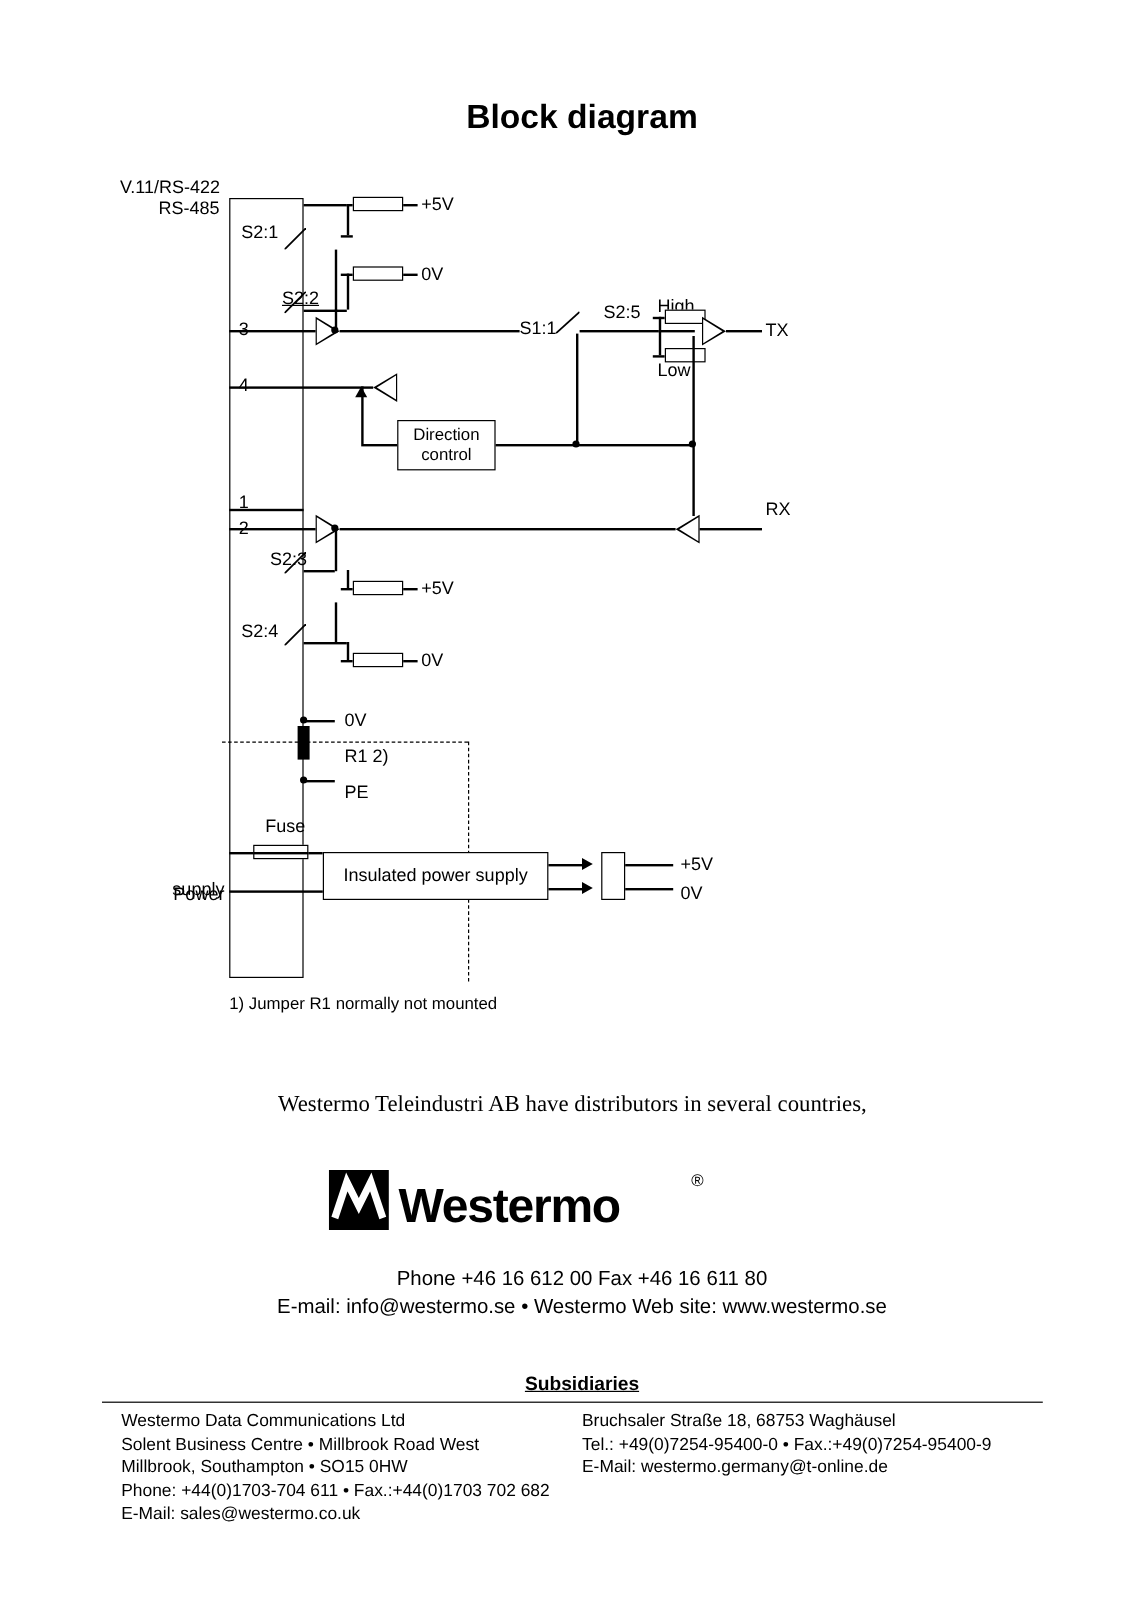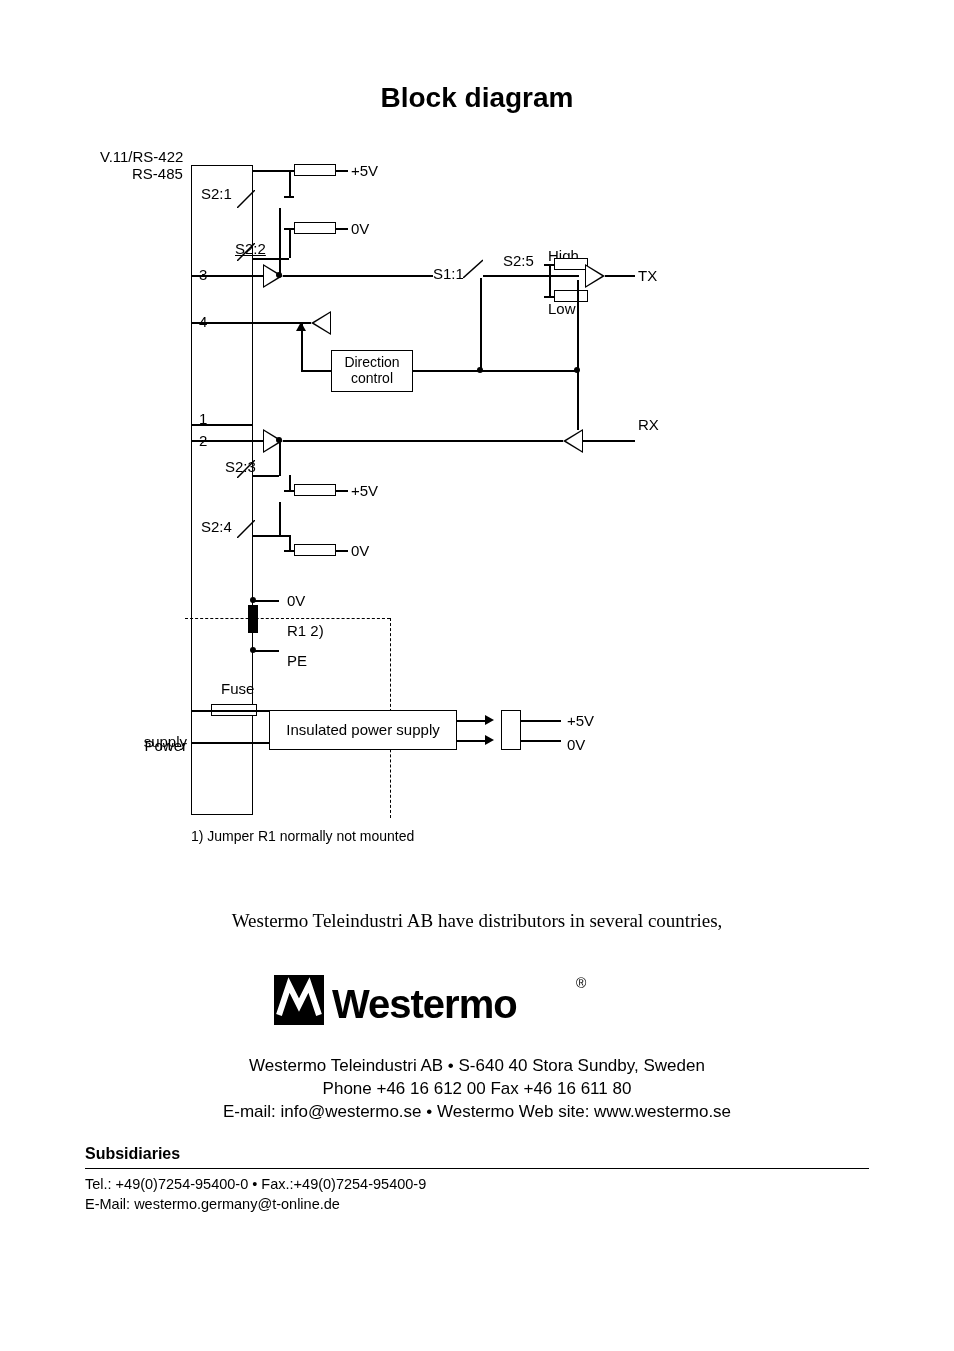--- a/index.html
+++ b/index.html
@@ -1,31 +1,31 @@
 <!DOCTYPE html>
 <html><head>
   <meta charset="utf-8">
   <style>
     * { margin: 0; padding: 0; box-sizing: border-box; }
     body { font-family: "Times New Roman", serif; background: #fff; width: 954px; height: 1351px; position: relative; }
-    .sans { font-family: Arial, Helvetica, sans-serif; }
+    .sans { font-family: Arial, Helvetica, sans-serif; padding-left: 16px; }
     .title { font-size: 28px; font-weight: bold; text-align: center; margin-top: 82px; }
     .diagram-area { position: absolute; left: 85px; top: 140px; width: 784px; height: 720px; }
     .block { position: absolute; border: 1.5px solid #000; background: #fff; }
     .label { position: absolute; font-size: 15px; }
     .line { position: absolute; background: #000; }
     .hline { height: 1.5px; }
     .vline { width: 1.5px; }
     .note { font-size: 14px; }
     .distrib { position: absolute; left: 0; width: 954px; text-align: center; font-size: 19px; top: 910px; }
     .logo-wrap { position: absolute; left: 0; width: 868px; text-align: center; top: 970px; }
     .logo { display: inline-block; }
     .logo svg { height: 60px; }
     .company-info { position: absolute; left: 0; width: 954px; text-align: center; top: 1055px; font-size: 17px; line-height: 1.35; }
-    .subs-title { position: absolute; left: 85px; width: 784px; font-weight: bold; font-size: 16px; top: 1145px; }
+    .subs-title { position: absolute; left: 85px; width: 784px; text-align: center; font-weight: bold; font-size: 16px; top: 1145px; text-decoration: underline; }
     .subs-rule { position: absolute; left: 85px; width: 784px; height: 1px; background: #000; top: 1168px; }
     .subs-cols { position: absolute; left: 85px; width: 784px; top: 1175px; display: flex; font-size: 14.5px; line-height: 1.35; }
     .subs-col { flex: 1; }
     .tri { position: absolute; width: 0; height: 0; }
     .tri-right { border-top: 12px solid transparent; border-bottom: 12px solid transparent; border-left: 20px solid #000; }
     .tri-right-in { border-top: 10px solid transparent; border-bottom: 10px solid transparent; border-left: 16px solid #fff; position: absolute; left: -19px; top: -10px; }
     .tri-left { border-top: 12px solid transparent; border-bottom: 12px solid transparent; border-right: 20px solid #000; }
     .tri-left-in { border-top: 10px solid transparent; border-bottom: 10px solid transparent; border-right: 16px solid #fff; position: absolute; right: -19px; top: -10px; }
     .res { position: absolute; border: 1.5px solid #000; background: #fff; }
     .arrowhead-r { position: absolute; width: 0; height: 0; border-top: 5px solid transparent; border-bottom: 5px solid transparent; border-left: 9px solid #000; }
@@ -238,25 +238,32 @@
     <svg width="320" height="60" viewBox="0 0 320 60">
       <rect x="0" y="5" width="50" height="50" fill="#000"></rect>
       <path d="M 5 45 L 15 15 L 25 35 L 35 15 L 45 45" stroke="#fff" stroke-width="6" fill="none" stroke-linejoin="miter"></path>
       <text x="58" y="48" font-family="Arial Black, Arial, sans-serif" font-weight="900" font-size="40" fill="#000" letter-spacing="-1">Westermo</text>
       <text x="302" y="18" font-family="Arial" font-size="14" fill="#000">®</text>
     </svg>
   </span>
 </div>
 
 <div class="company-info sans">
-  <div>Westermo Teleindustri AB • S-640 40 Stora Sundby, Sweden</div>
   <div>Phone +46 16 612 00  Fax +46 16 611 80</div>
   <div>E-mail: info@westermo.se • Westermo Web site: www.westermo.se</div>
 </div>
 
 <div class="subs-title sans">Subsidiaries</div>
 <div class="subs-rule"></div>
 <div class="subs-cols sans">
   <div class="subs-col">
+    <div>Westermo Data Communications Ltd</div>
+    <div>Solent Business Centre • Millbrook Road West</div>
+    <div>Millbrook, Southampton • SO15 0HW</div>
+    <div>Phone: +44(0)1703-704 611 • Fax.:+44(0)1703 702 682</div>
+    <div>E-Mail: sales@westermo.co.uk</div>
+  </div>
+  <div class="subs-col">
+    <div>Bruchsaler Straße 18, 68753 Waghäusel</div>
     <div>Tel.: +49(0)7254-95400-0 • Fax.:+49(0)7254-95400-9</div>
     <div>E-Mail: westermo.germany@t-online.de</div>
   </div>
 </div>
 
 </body></html>

